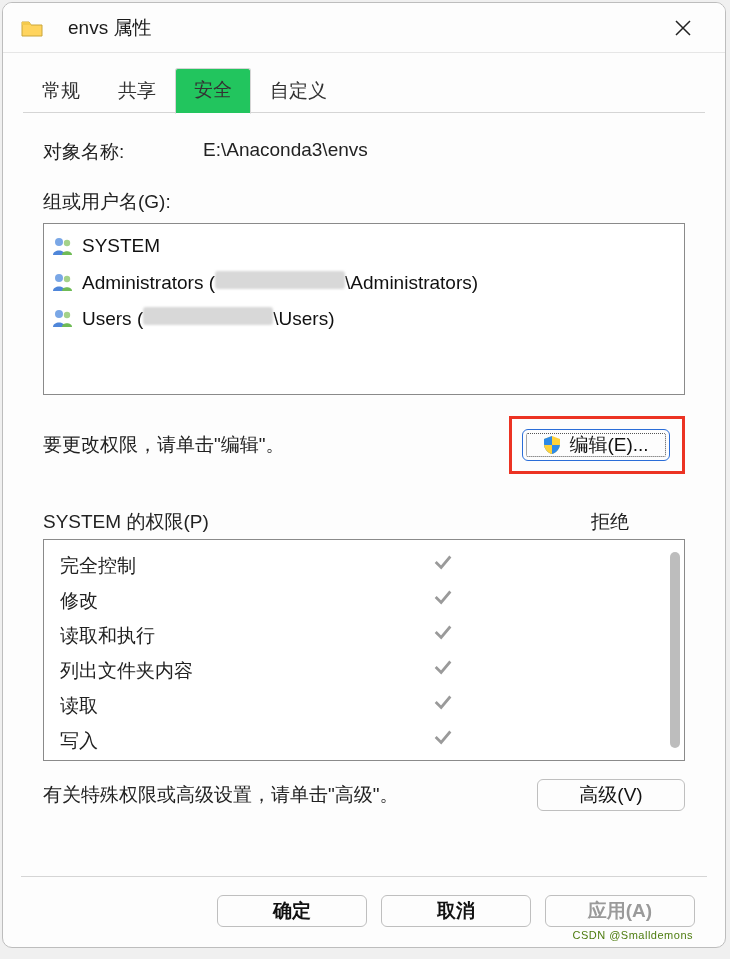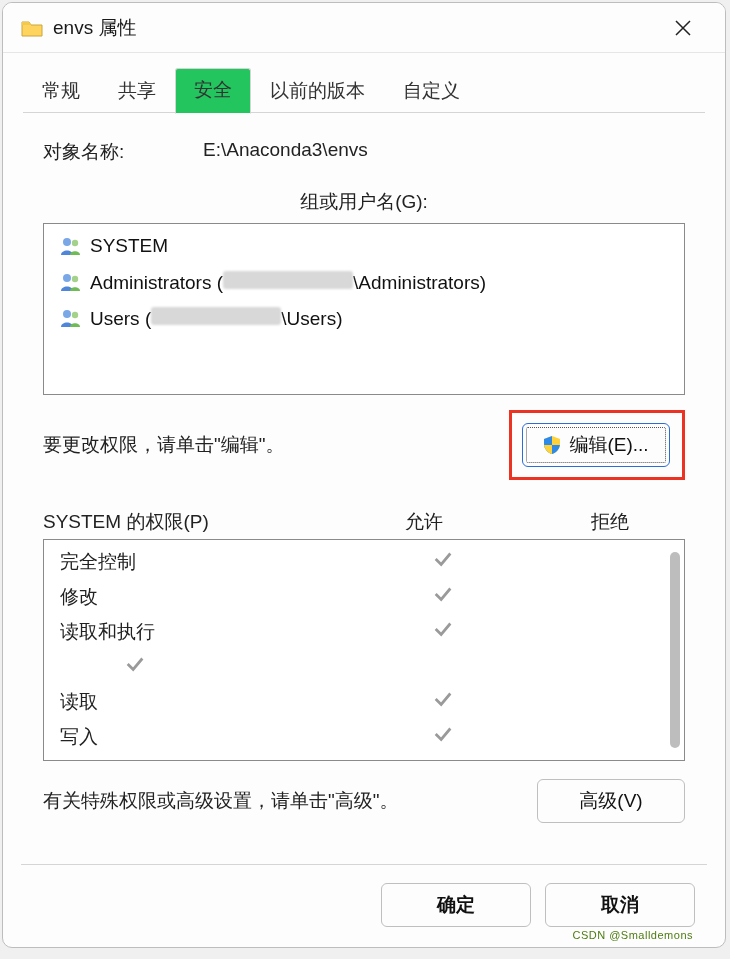--- a/index.html
+++ b/index.html
@@ -25,21 +25,21 @@
     }
     .titlebar {
       height: 50px;
       display: flex;
       align-items: center;
       padding: 0 18px;
       border-bottom: 1px solid #e6e6e6;
       background: #fdfdfd;
     }
     .titlebar .ticon { margin-right: 10px; }
-    .titlebar .ttext { font-size: 19px; color: #1a1a1a; }
+    .titlebar .ttext { font-size: 19px; color: #1a1a1a; margin-left: 15px; }
     .titlebar .spacer { flex: 1; }
     .close-btn { width: 48px; height: 48px; display:flex; align-items:center; justify-content:center; font-size: 22px; color:#222; cursor:pointer; }
     .tabstrip {
       display: flex;
       align-items: flex-end;
       padding: 20px 20px 0 20px;
       height: 60px;
       position: relative;
     }
     .tabstrip::after {
@@ -65,43 +65,43 @@
     .content {
       flex:1;
       padding: 26px 40px 10px 40px;
       display:flex;
       flex-direction:column;
       font-size: 19px;
       color:#222;
     }
     .row { display:flex; margin-bottom: 24px; }
     .row .label { width: 160px; }
-    .grouplbl { margin-bottom: 8px; text-align: center; }
+    .grouplbl { margin-bottom: 8px; }
     .listbox {
       border:1px solid #8a8a8a;
       background:#fff;
       height: 172px;
-      padding: 4px 16px;
+      padding: 4px 8px;
       overflow:hidden;
     }
     .uitem {
       display:flex;
       align-items:center;
       gap:8px;
       height: 36px;
       font-size: 19px;
       color:#111;
     }
     .obs { display:inline-block; background:#d8d8d8; border-radius:3px; filter: blur(1px); }
     .edit-row { display:flex; align-items:center; margin-top: 14px; height: 72px; }
     .edit-row .hint { flex:1; }
     .highlight-box { border:3px solid #ec3323; padding:10px 12px 10px 10px; display:inline-flex; }
     .btn {
       min-width: 148px;
-      height: 44px;
+      height: 32px;
       background:#fdfdfd;
       border:1px solid #bfbfbf;
       border-radius:6px;
       font-size: 19px;
       display:inline-flex; align-items:center; justify-content:center; gap:8px;
       cursor:pointer;
       color:#111;
     }
     .btn.focused { border:1px solid #2a6dd8; outline:1px dotted #555; outline-offset:-5px; }
     .btn.disabled { color:#9a9a9a; cursor:default; }
@@ -110,21 +110,21 @@
     .perm-header .ph-col { width: 150px; text-align:center; }
     .perm-box {
       border:1px solid #8a8a8a;
       margin-top: 4px;
       height: 222px;
       position: relative;
       background:#fff;
       overflow:hidden;
     }
     .perm-list { padding: 4px 16px 0 16px; }
-    .perm-row { display:flex; align-items:center; height: 35px; }
+    .perm-row { display:flex; align-items:flex-end; height: 35px; }
     .perm-row .pname { flex:1; font-size:19px; }
     .perm-row .pcol { width:150px; text-align:center; color:#9a9a9a; font-size:22px; }
     .checkglyph svg { width:22px; height:22px; stroke:#9a9a9a; stroke-width:3; fill:none; }
     .scrollstub { position:absolute; right:4px; top:12px; bottom:12px; width:10px; background:#bdbdbd; border-radius:5px; }
     .adv-row { display:flex; align-items:center; margin-top: 18px; }
     .adv-row .atxt { flex:1; }
     .footer { height:1px; background:#d5d5d5; margin: 0 18px; }
     .btnbar { display:flex; justify-content:flex-end; gap: 14px; padding: 18px 30px 20px 0; }
     .btnbar .btn { width: 150px; font-weight: bold; }
     .watermark { position:absolute; right:32px; bottom:6px; font-size:11px; color:#4d7c0f; letter-spacing:0.5px; pointer-events:none; }
@@ -147,21 +147,20 @@
       <svg width="18" height="18" viewBox="0 0 18 18">
           <path d="M2 2 L16 16 M16 2 L2 16" stroke="#222" stroke-width="1.5"></path>
         </svg>
     </span>
   </div>
 
   <div class="tabstrip">
     <div class="tab">常规</div>
     <div class="tab">共享</div>
     <div class="tab active">安全</div>
-    <div class="tab">以前的版本</div>
     <div class="tab">自定义</div>
   </div>
 
   <div class="content">
 
     <div class="row">
       <span class="label">对象名称:</span>
       <span>E:\Anaconda3\envs</span>
     </div>
 
@@ -214,21 +213,20 @@
                 <path d="M9 10 L1 10 V9 C1 14 5 18 9 19 Z" fill="#ffd23a"></path>
               </svg>
             </span>
           <span>编辑(E)...</span>
         </button>
       </span>
     </div>
 
     <div class="perm-header">
       <span class="ph-name">SYSTEM 的权限(P)</span>
-      <span class="ph-col">允许</span>
       <span class="ph-col">拒绝</span>
     </div>
     <div class="perm-box">
       <div class="perm-list">
         <div class="perm-row">
           <span class="pname">完全控制</span>
           <span class="pcol checkglyph"><svg viewBox="0 0 24 24">
                 <polyline points="4 12 10 18 20 6"></polyline>
               </svg></span>
           <span class="pcol"></span>
@@ -241,20 +239,21 @@
           <span class="pcol"></span>
         </div>
         <div class="perm-row">
           <span class="pname">读取和执行</span>
           <span class="pcol checkglyph"><svg viewBox="0 0 24 24">
                 <polyline points="4 12 10 18 20 6"></polyline>
               </svg></span>
           <span class="pcol"></span>
         </div>
         <div class="perm-row">
+          <span class="pname">列出文件夹内容</span>
           <span class="pcol checkglyph"><svg viewBox="0 0 24 24">
                 <polyline points="4 12 10 18 20 6"></polyline>
               </svg></span>
           <span class="pcol"></span>
         </div>
         <div class="perm-row">
           <span class="pname">读取</span>
           <span class="pcol checkglyph"><svg viewBox="0 0 24 24">
                 <polyline points="4 12 10 18 20 6"></polyline>
               </svg></span>
@@ -281,16 +280,19 @@
   </div>
 
   <div class="footer"></div>
   <div class="btnbar">
     <button class="btn">
         <span>确定</span>
       </button>
     <button class="btn">
         <span>取消</span>
       </button>
+    <button class="btn disabled">
+        <span>应用(A)</span>
+      </button>
   </div>
 
   <div class="watermark">CSDN @Smalldemons</div>
 </div>
 
 </body></html>

